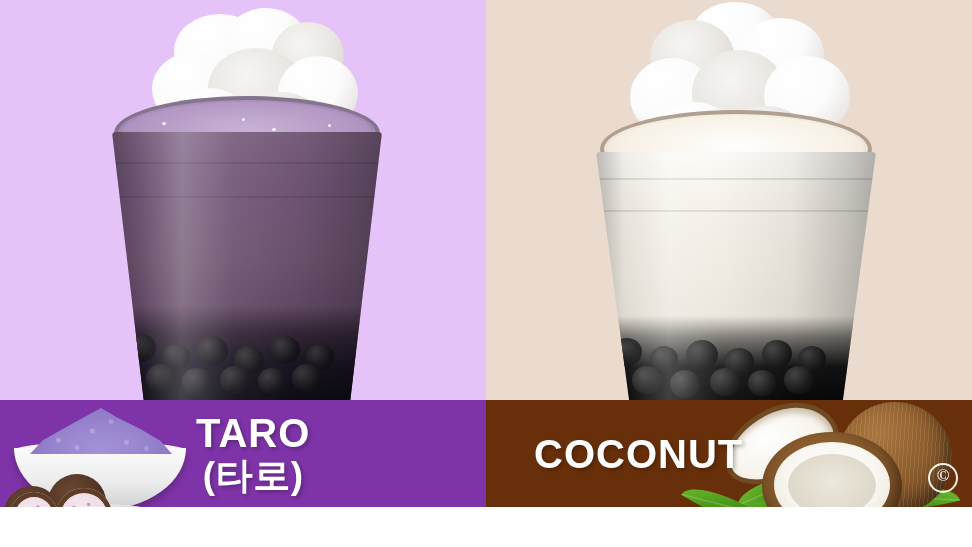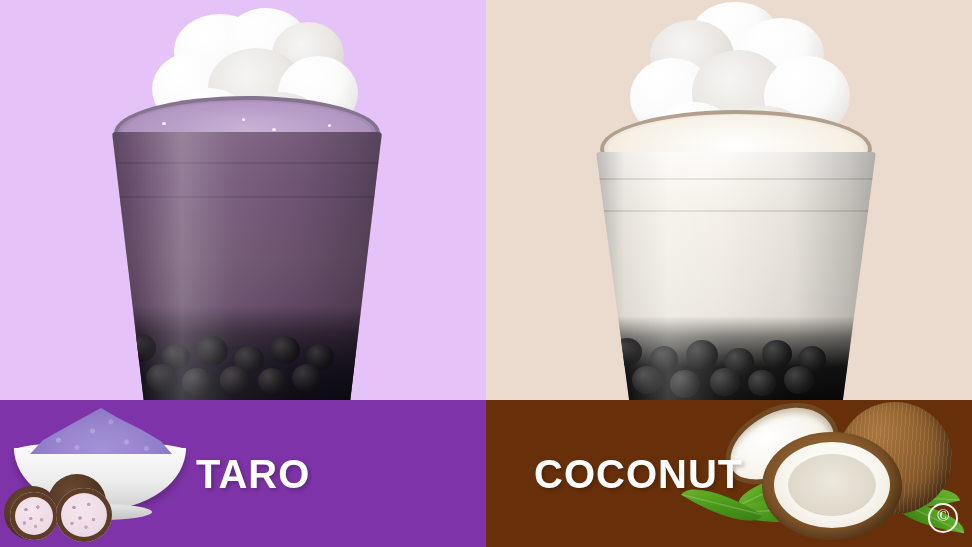--- a/index.html
+++ b/index.html
@@ -25,21 +25,21 @@
     height: 400px;
     width: 486px;
   }
   .bg-left  { left: 0; }
   .bg-right { left: 486px; }
 
   
   .band {
     position: absolute;
     top: 400px;
-    height: 147px;
+    height: 107px;
     width: 486px;
     overflow: hidden;
   }
   .band-left  { left: 0; }
   .band-right { left: 486px; }
 
   .band-text {
     position: absolute;
     top: 50%;
     transform: translateY(-50%);
@@ -408,20 +408,21 @@
       <div class="bowl-foot"></div>
       <div class="powder"></div>
       <div class="taro-root" style="left:4px;  top:86px; width:56px; height:54px;"></div>
       <div class="taro-root" style="left:48px; top:74px; width:58px; height:56px;"></div>
       <div class="taro-flesh" style="left:10px; top:92px; width:48px; height:48px;"></div>
       <div class="taro-flesh" style="left:56px; top:88px; width:56px; height:54px;"></div>
     </div>
 
     <div class="band-text" style="color: rgb(255, 255, 255);">
       <span>TARO</span>
+      <span class="sub">(타로)</span>
     </div>
   </div>
 
   <div class="band band-right" id="band-coconut" style="background: rgb(104, 48, 10);">
 
     <div class="art">
 
       <div class="leaf" style="left:238px; top:96px;  width:96px; height:30px; transform:rotate(14deg);"></div>
       <div class="leaf" style="left:250px; top:74px;  width:86px; height:26px; transform:rotate(-8deg);"></div>
       <div class="leaf" style="left:196px; top:92px;  width:80px; height:26px; transform:rotate(32deg);"></div>

